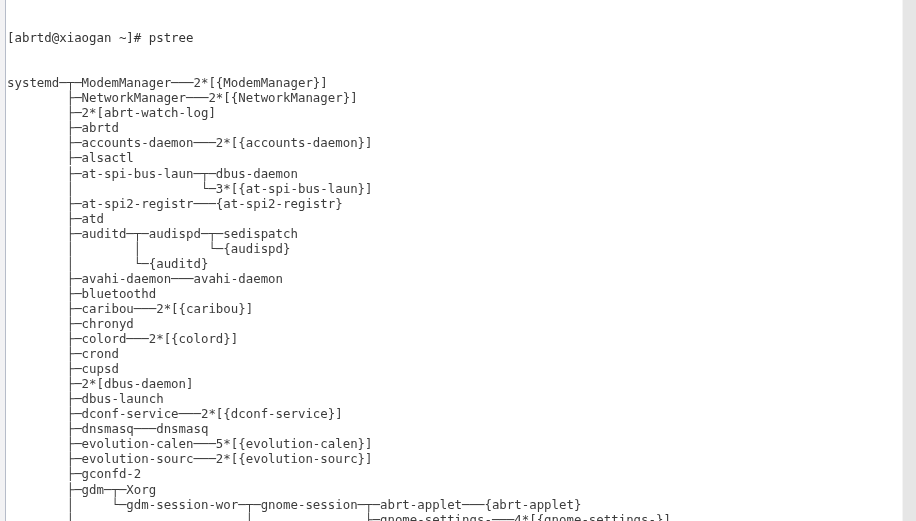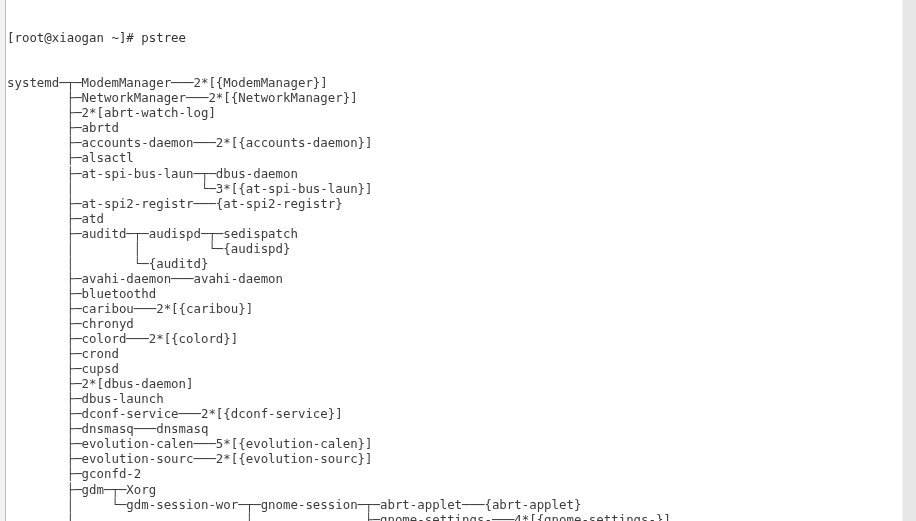--- a/index.html
+++ b/index.html
@@ -62,19 +62,19 @@
   }
 </style>
 </head>
 <body>
 
 <div id="terminal-window">
 
   <div id="left-border"></div>
 
   <div id="terminal-output">
-    <div class="line prompt-line">[root@xiaogan ~]# pstree</div>
+    <div class="line prompt-line">[abrtd@xiaogan ~]# pstree</div>
     <div id="pstree-lines"><div class="line">systemd─┬─ModemManager───2*[{ModemManager}]</div><div class="line">        ├─NetworkManager───2*[{NetworkManager}]</div><div class="line">        ├─2*[abrt-watch-log]</div><div class="line">        ├─abrtd</div><div class="line">        ├─accounts-daemon───2*[{accounts-daemon}]</div><div class="line">        ├─alsactl</div><div class="line">        ├─at-spi-bus-laun─┬─dbus-daemon</div><div class="line">        │                 └─3*[{at-spi-bus-laun}]</div><div class="line">        ├─at-spi2-registr───{at-spi2-registr}</div><div class="line">        ├─atd</div><div class="line">        ├─auditd─┬─audispd─┬─sedispatch</div><div class="line">        │        │         └─{audispd}</div><div class="line">        │        └─{auditd}</div><div class="line">        ├─avahi-daemon───avahi-daemon</div><div class="line">        ├─bluetoothd</div><div class="line">        ├─caribou───2*[{caribou}]</div><div class="line">        ├─chronyd</div><div class="line">        ├─colord───2*[{colord}]</div><div class="line">        ├─crond</div><div class="line">        ├─cupsd</div><div class="line">        ├─2*[dbus-daemon]</div><div class="line">        ├─dbus-launch</div><div class="line">        ├─dconf-service───2*[{dconf-service}]</div><div class="line">        ├─dnsmasq───dnsmasq</div><div class="line">        ├─evolution-calen───5*[{evolution-calen}]</div><div class="line">        ├─evolution-sourc───2*[{evolution-sourc}]</div><div class="line">        ├─gconfd-2</div><div class="line">        ├─gdm─┬─Xorg</div><div class="line">        │     └─gdm-session-wor─┬─gnome-session─┬─abrt-applet───{abrt-applet}</div><div class="line">        │                       │               ├─gnome-settings-───4*[{gnome-settings-}]</div></div>
   </div>
 
   <div id="right-scrollbar"></div>
 
 </div>
 
 </body></html>

